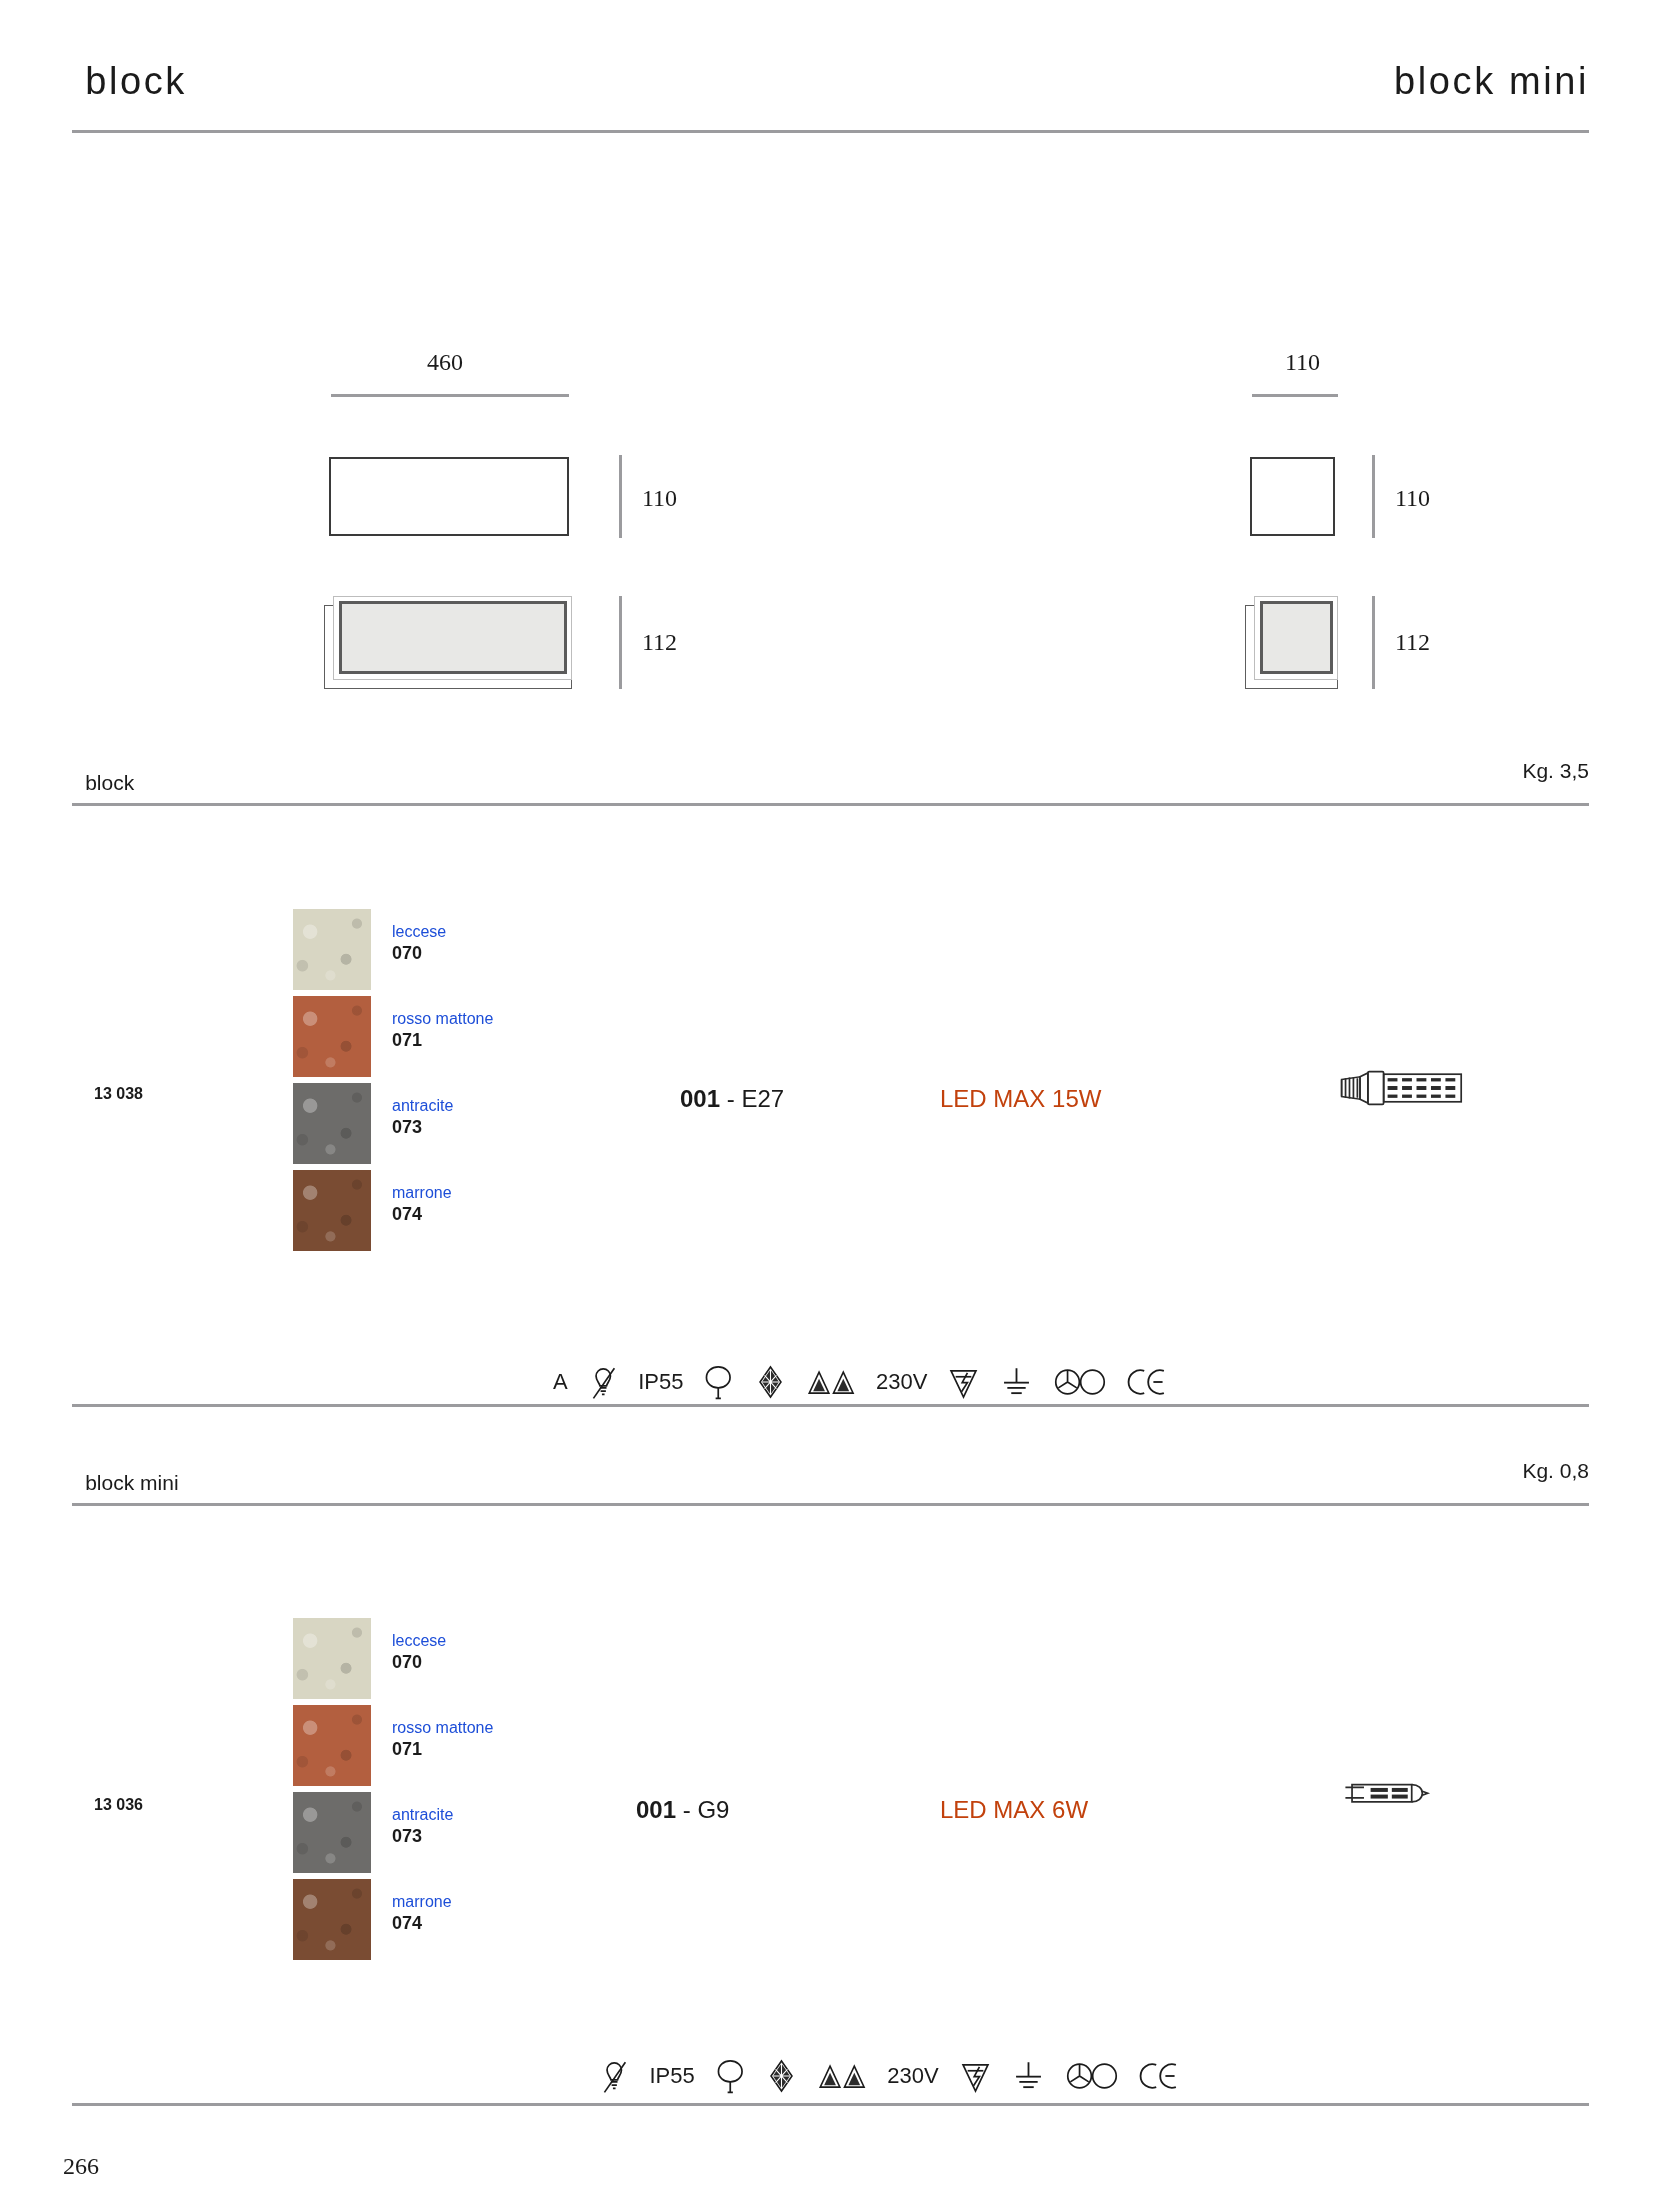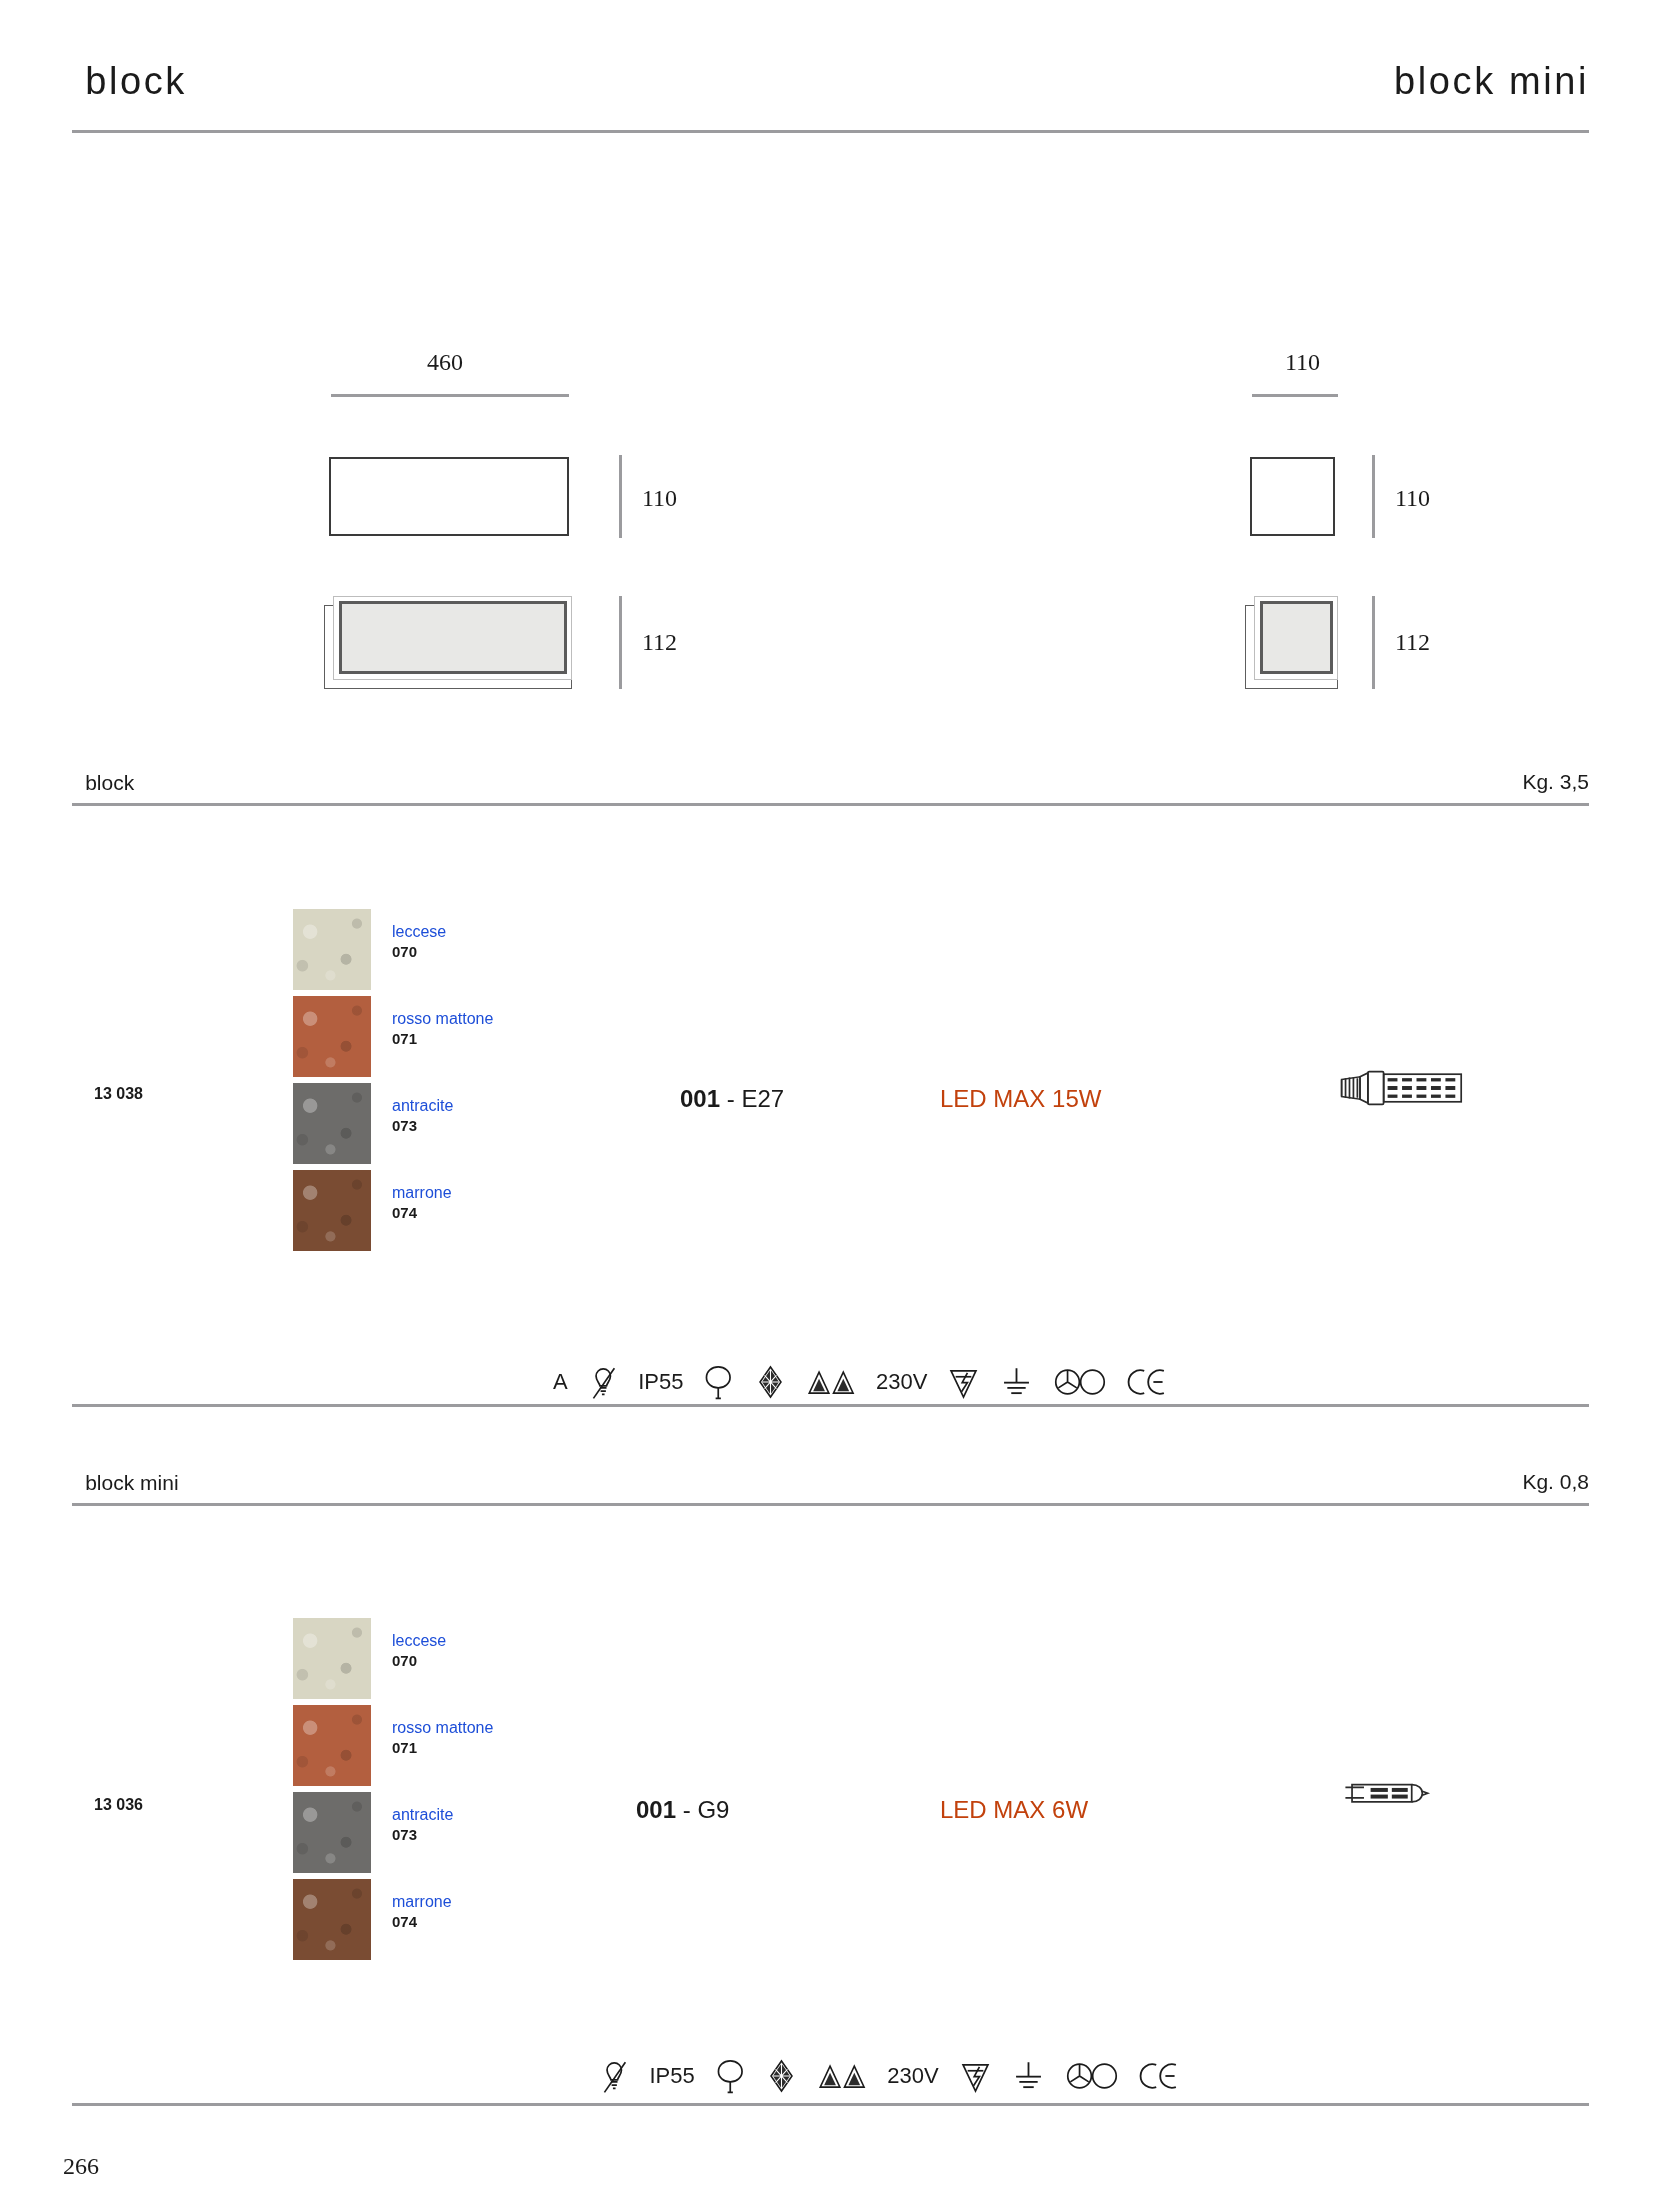--- a/index.html
+++ b/index.html
@@ -116,21 +116,21 @@
     position: absolute;
     left: 13.2px;
     bottom: 6.6px;
     font-size: 21px;
     color: #1b1b1b;
     white-space: nowrap;
   }
   .section-head .s-weight {
     position: absolute;
     right: 0;
-    bottom: 8px;
+    bottom: 19px;
     font-size: 21px;
     color: #1b1b1b;
     white-space: nowrap;
   }
 
   .code {
     position: absolute;
     font-size: 16px;
     font-weight: bold;
     color: #1b1b1b;
@@ -169,21 +169,21 @@
     top: 12px;
     line-height: 1.32;
   }
   .finish-name {
     font-size: 16px;
     color: #1d4ed8;
     white-space: nowrap;
     display: block;
   }
   .finish-num {
-    font-size: 15px;
+    font-size: 18px;
     font-weight: bold;
     color: #1b1b1b;
     white-space: nowrap;
     display: block;
   }
 
   
   .icon-strip {
     position: absolute;
     display: flex;

